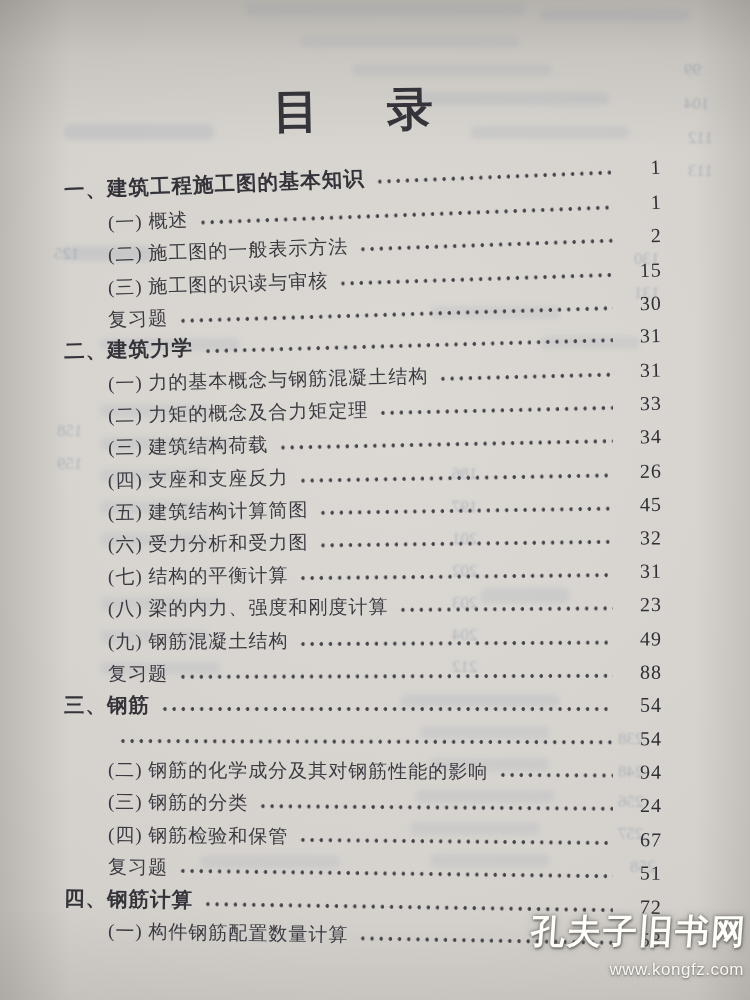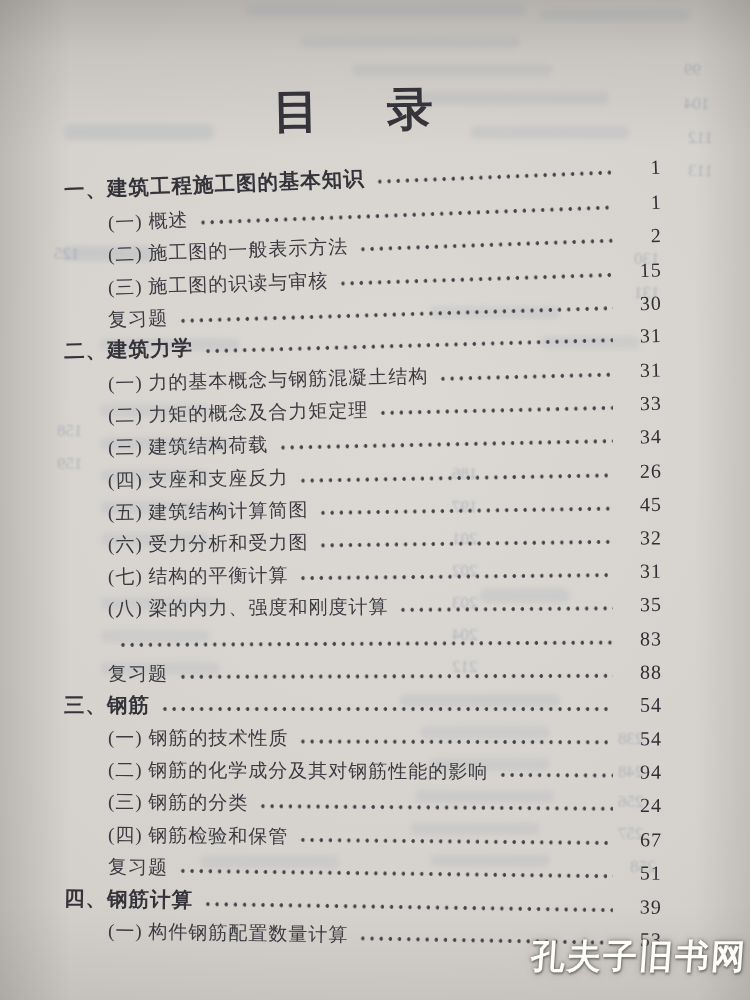--- a/index.html
+++ b/index.html
@@ -188,38 +188,38 @@
         <span class="num">32</span>
       </div>
       <div class="toc-row lvl-section" style="left: 108px; top: 561.16px; width: 554px; transform: rotate(-0.558deg);">
         <span class="lbl">(七) 结构的平衡计算</span>
         <span class="leader"></span>
         <span class="num">31</span>
       </div>
       <div class="toc-row lvl-section" style="left: 108px; top: 593.34px; width: 554px; transform: rotate(-0.417deg);">
         <span class="lbl">(八) 梁的内力、强度和刚度计算</span>
         <span class="leader"></span>
-        <span class="num">35</span>
+        <span class="num">23</span>
       </div>
       <div class="toc-row lvl-section" style="left: 108px; top: 625.52px; width: 554px; transform: rotate(-0.276deg);">
-        <span class="leader"></span>
-        <span class="num">83</span>
+        <span class="lbl">(九) 钢筋混凝土结构</span>
+        <span class="leader"></span>
+        <span class="num">49</span>
       </div>
       <div class="toc-row lvl-review" style="left: 108px; top: 657.7px; width: 554px; transform: rotate(-0.135deg);">
         <span class="lbl">复习题</span>
         <span class="leader"></span>
         <span class="num">88</span>
       </div>
       <div class="toc-row lvl-chapter" style="left: 64px; top: 689.88px; width: 598px; transform: rotate(0.006deg);">
         <span class="lbl">三、钢筋</span>
         <span class="leader"></span>
         <span class="num">54</span>
       </div>
       <div class="toc-row lvl-section" style="left: 108px; top: 722.06px; width: 554px; transform: rotate(0.147deg);">
-        <span class="lbl">(一) 钢筋的技术性质</span>
         <span class="leader"></span>
         <span class="num">54</span>
       </div>
       <div class="toc-row lvl-section" style="left: 108px; top: 754.24px; width: 554px; transform: rotate(0.288deg);">
         <span class="lbl">(二) 钢筋的化学成分及其对钢筋性能的影响</span>
         <span class="leader"></span>
         <span class="num">94</span>
       </div>
       <div class="toc-row lvl-section" style="left: 108px; top: 786.42px; width: 554px; transform: rotate(0.429deg);">
         <span class="lbl">(三) 钢筋的分类</span>
@@ -232,26 +232,27 @@
         <span class="num">67</span>
       </div>
       <div class="toc-row lvl-review" style="left: 108px; top: 850.78px; width: 554px; transform: rotate(0.711deg);">
         <span class="lbl">复习题</span>
         <span class="leader"></span>
         <span class="num">51</span>
       </div>
       <div class="toc-row lvl-chapter" style="left: 64px; top: 882.96px; width: 598px; transform: rotate(0.852deg);">
         <span class="lbl">四、钢筋计算</span>
         <span class="leader"></span>
-        <span class="num">39</span>
+        <span class="num">72</span>
       </div>
       <div class="toc-row lvl-section" style="left: 108px; top: 915.14px; width: 554px; transform: rotate(0.993deg);">
         <span class="lbl">(一) 构件钢筋配置数量计算</span>
         <span class="leader"></span>
         <span class="num">53</span>
       </div>
     </div>
 
   <div class="wm">
     <div class="wm-brand">孔夫子旧书网</div>
+    <div class="wm-url">www.kongfz.com</div>
   </div>
 
 </div>
 
 </body></html>

